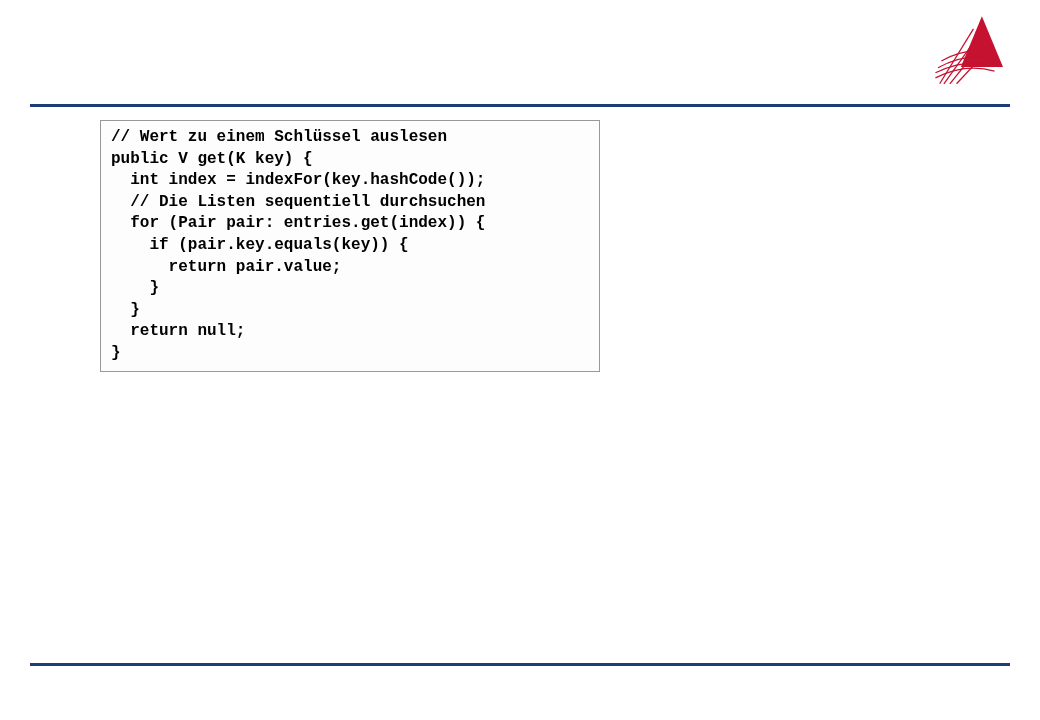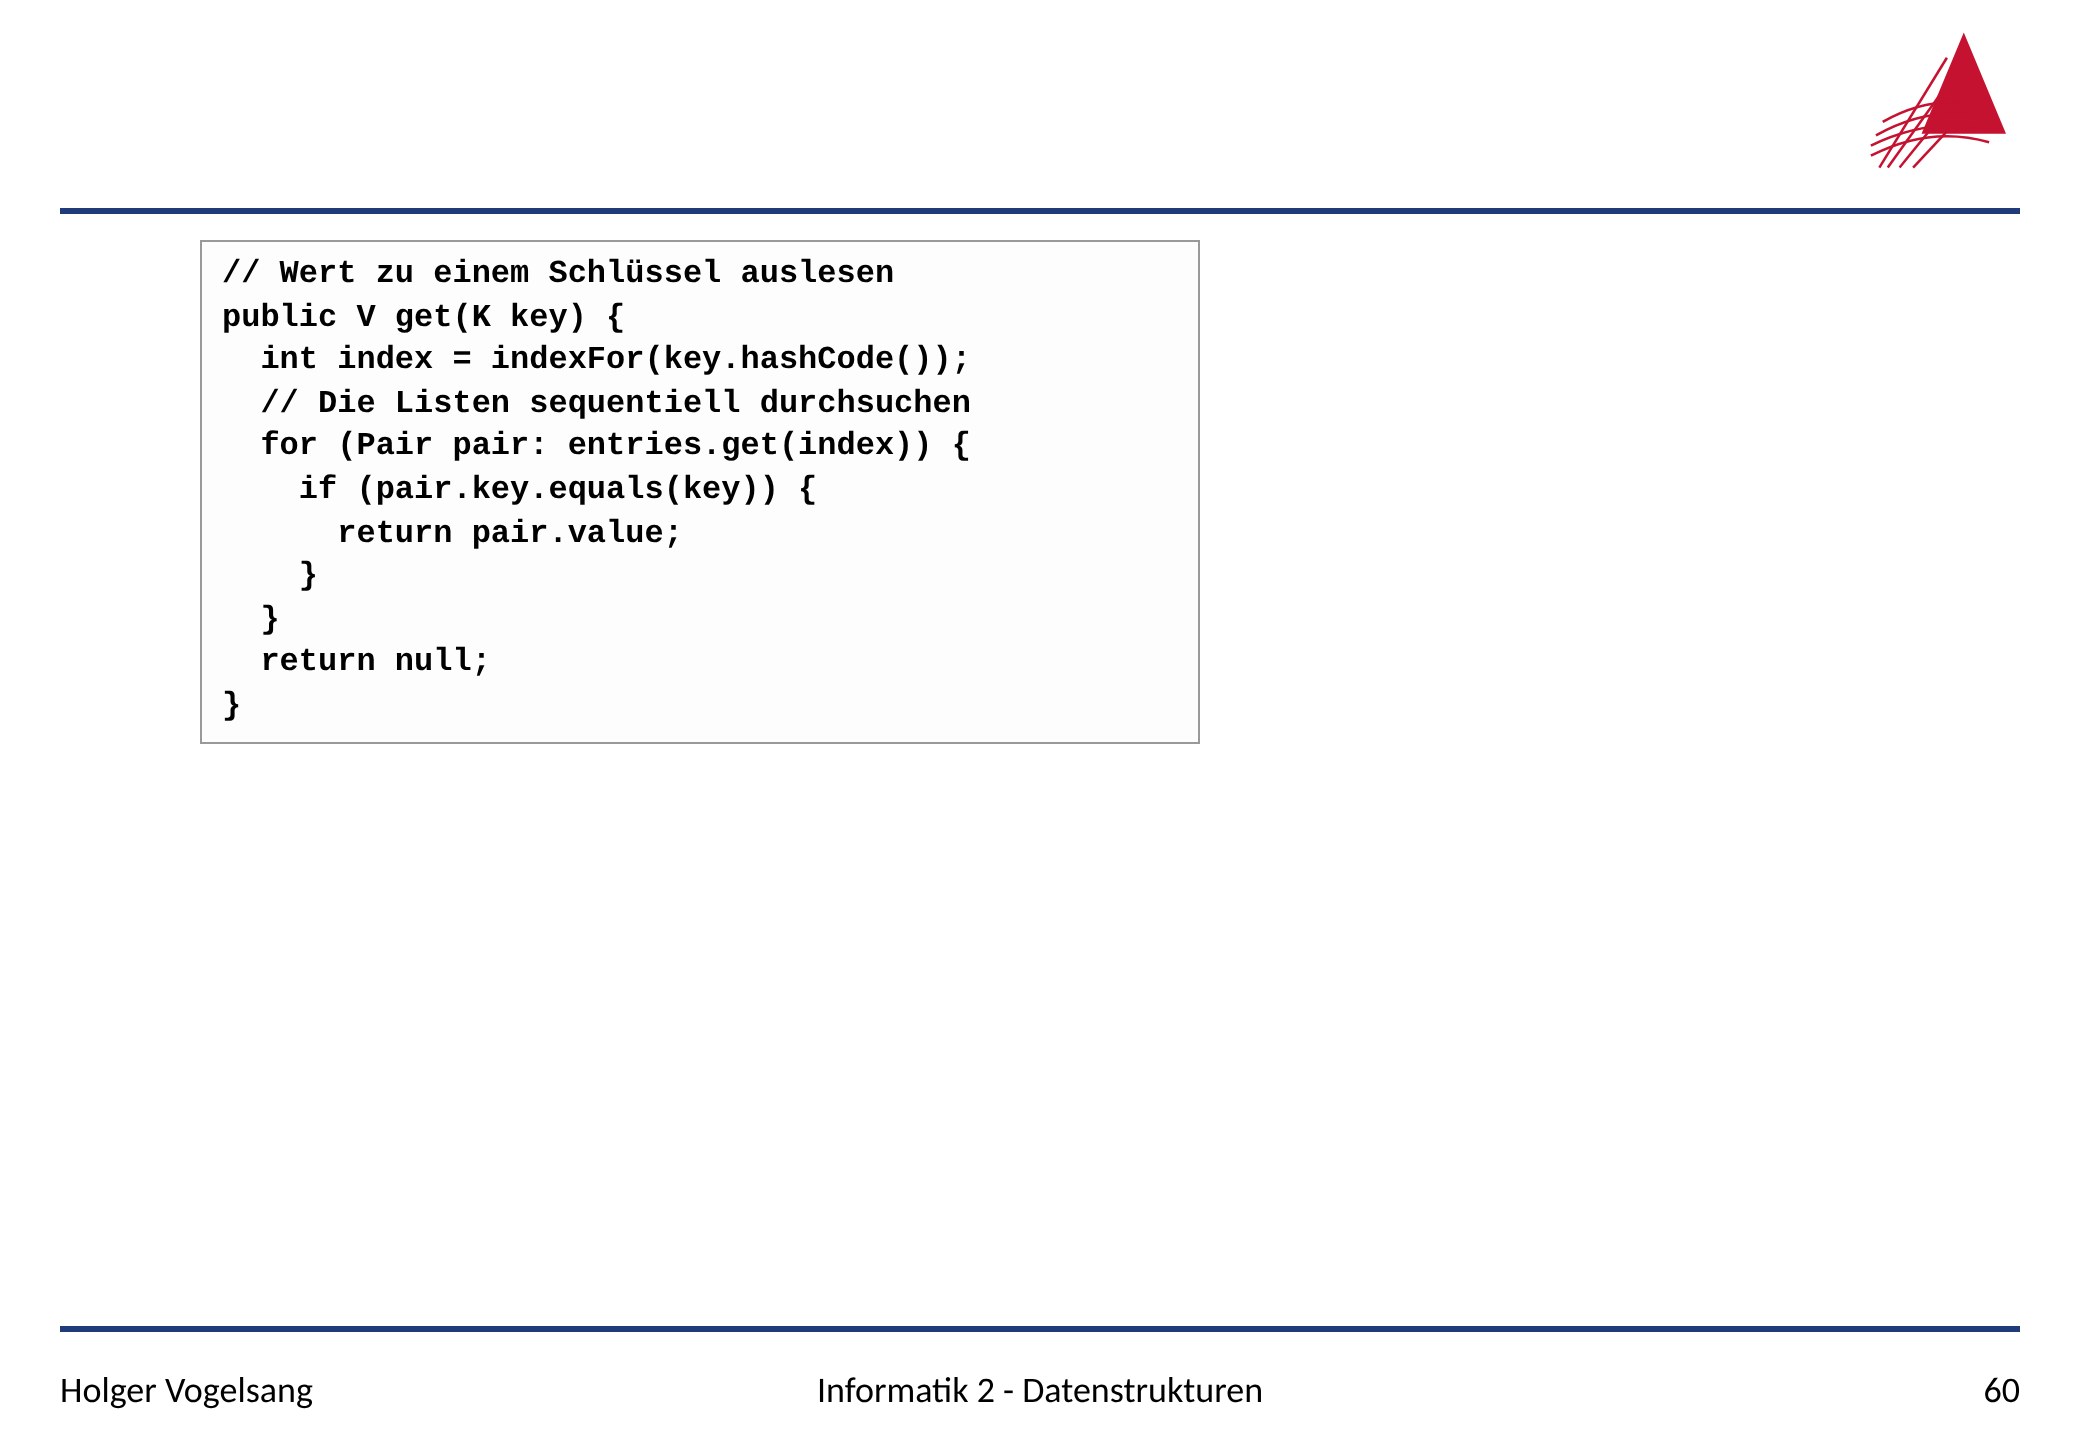--- a/index.html
+++ b/index.html
@@ -132,19 +132,14 @@
     if (pair.key.equals(key)) {
       return pair.value;
     }
   }
   return null;
 }</div>
   </div>
 
   <hr class="hr-bottom">
 
-  <div class="footer">
-    <span class="left">Holger Vogelsang</span>
-    <span class="center">Informatik 2 - Datenstrukturen</span>
-    <span class="right">60</span>
-  </div>
 
 </div>
 
 </body></html>

